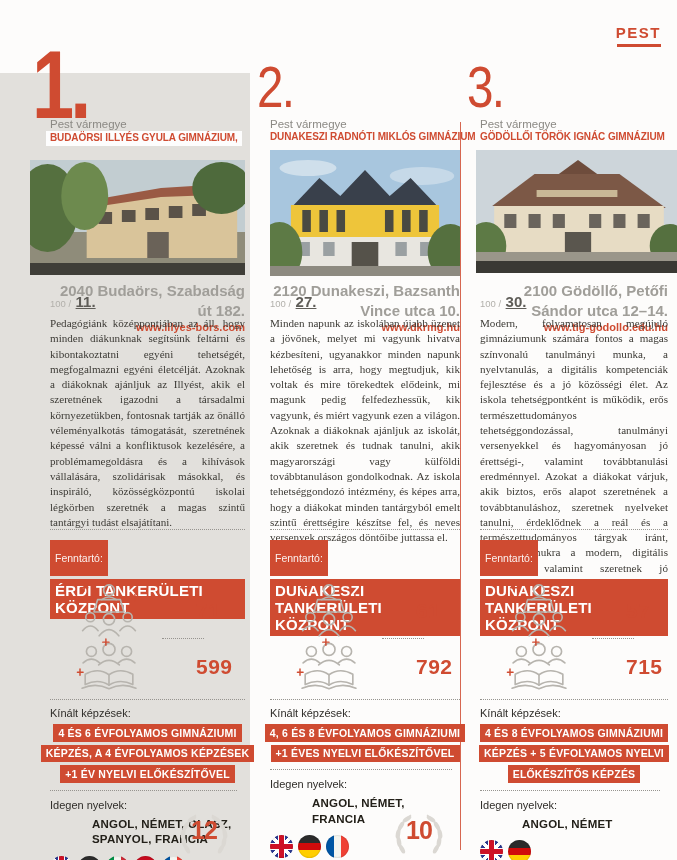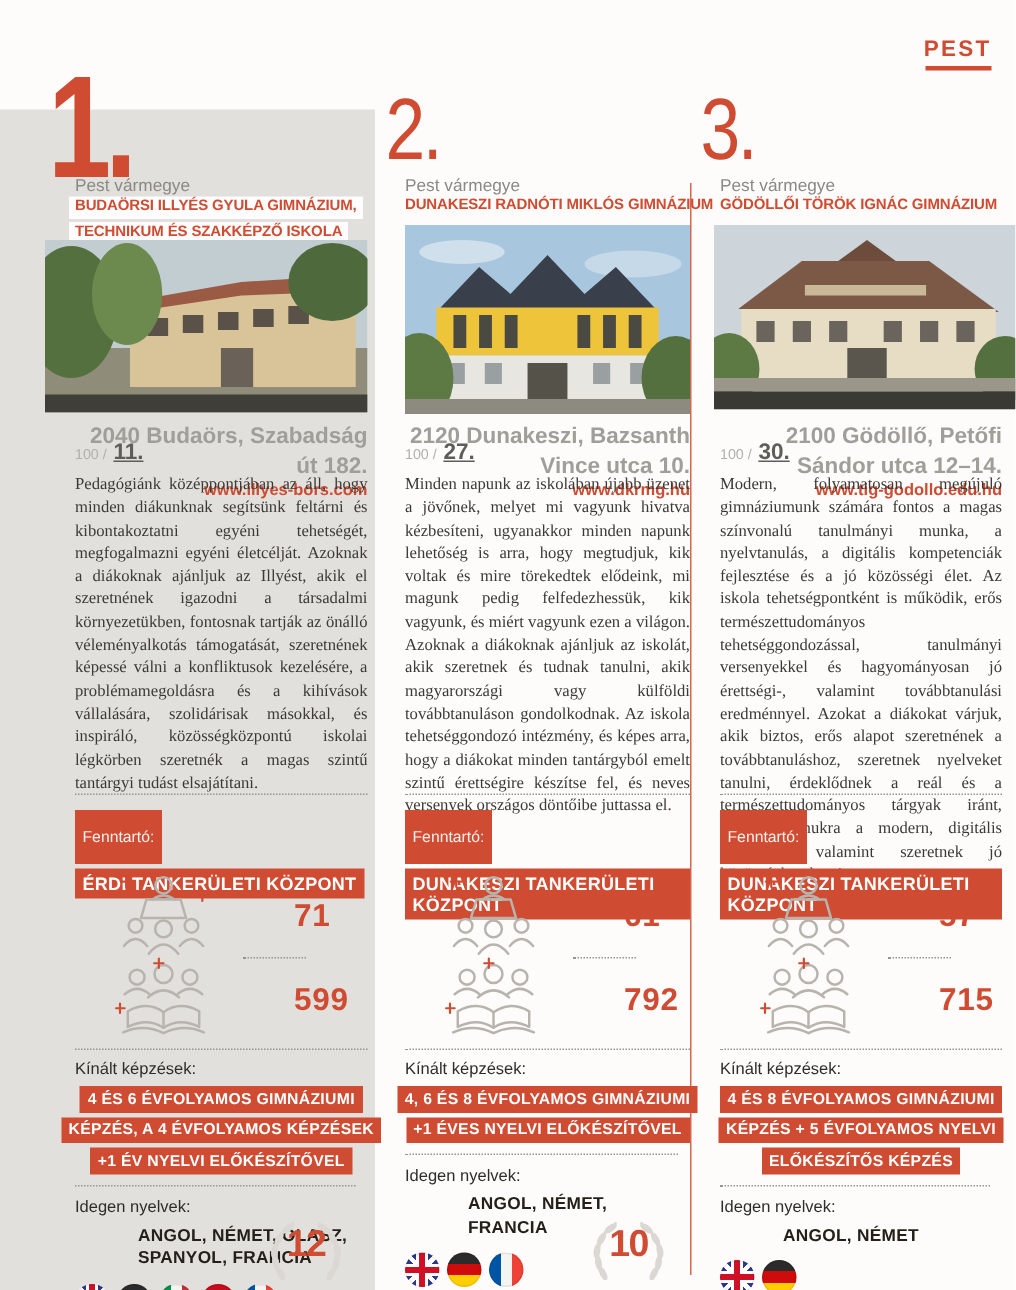--- a/index.html
+++ b/index.html
@@ -59,21 +59,21 @@
     color:var(--ink);text-align:justify;}
 
   .dotted{border-top:1px dotted #96948f;height:0;}
   .s-sep1{top:529px;}
   .s-sep2{top:699px;}
 
   .s-fenn{top:540px;}
   .fenn-label{display:inline-block;background:var(--accent);color:rgba(255,255,255,.92);
     font-size:10.5px;padding:12px 5px;}
   .fenn-name{display:inline-block;background:var(--accent);color:#fff;font-weight:700;
-    font-size:12px;letter-spacing:.2px;padding:3px 5px;margin-top:3px;}
+    font-size:15px;letter-spacing:.2px;padding:3px 5px;margin-top:3px;}
 
   .s-stats{top:585px;height:112px;}
   .stat-row{display:flex;align-items:center;height:51px;}
   .stat-icon-wrap{width:118px;display:flex;justify-content:center;}
   .stat-num{font-size:21px;font-weight:700;color:var(--accent);margin-left:28px;letter-spacing:.5px;}
   .mini-sep{margin:2px 0 2px 112px;width:42px;border-top:1px dotted #96948f;}
 
   .s-bottom{top:707px;bottom:0;}
   .k-label{font-size:11px;color:#2f2d29;margin-bottom:5px;}
   .hl-lines{display:flex;flex-direction:column;align-items:center;gap:3px;}
@@ -116,21 +116,20 @@
   </div>
 
   <div class="big-num big-num-1">1.</div>
   <div class="big-num big-num-2">2.</div>
   <div class="big-num big-num-3">3.</div>
 
   <div class="col" id="col1">
     <div class="sec s-county">Pest vármegye</div>
     <div class="sec s-name name-lines">
         <span class="name-line">BUDAÖRSI ILLYÉS GYULA GIMNÁZIUM,</span>
-        <span class="name-line">TECHNIKUM ÉS SZAKKÉPZŐ ISKOLA</span>
       </div>
 
     <div class="sec s-photo">
       <svg viewBox="0 0 220 115" preserveAspectRatio="none">
         <rect width="220" height="115" fill="#c2cdd1"></rect>
         <rect y="72" width="220" height="43" fill="#8f8c7a"></rect>
         <polygon points="58,40 212,30 212,98 58,98" fill="#d9c49a"></polygon>
         <polygon points="52,42 134,28 216,23 216,34 134,37 52,49" fill="#9a5a44"></polygon>
         <rect x="70" y="52" width="14" height="12" fill="#5a5248"></rect>
         <rect x="94" y="50" width="14" height="12" fill="#5a5248"></rect>

